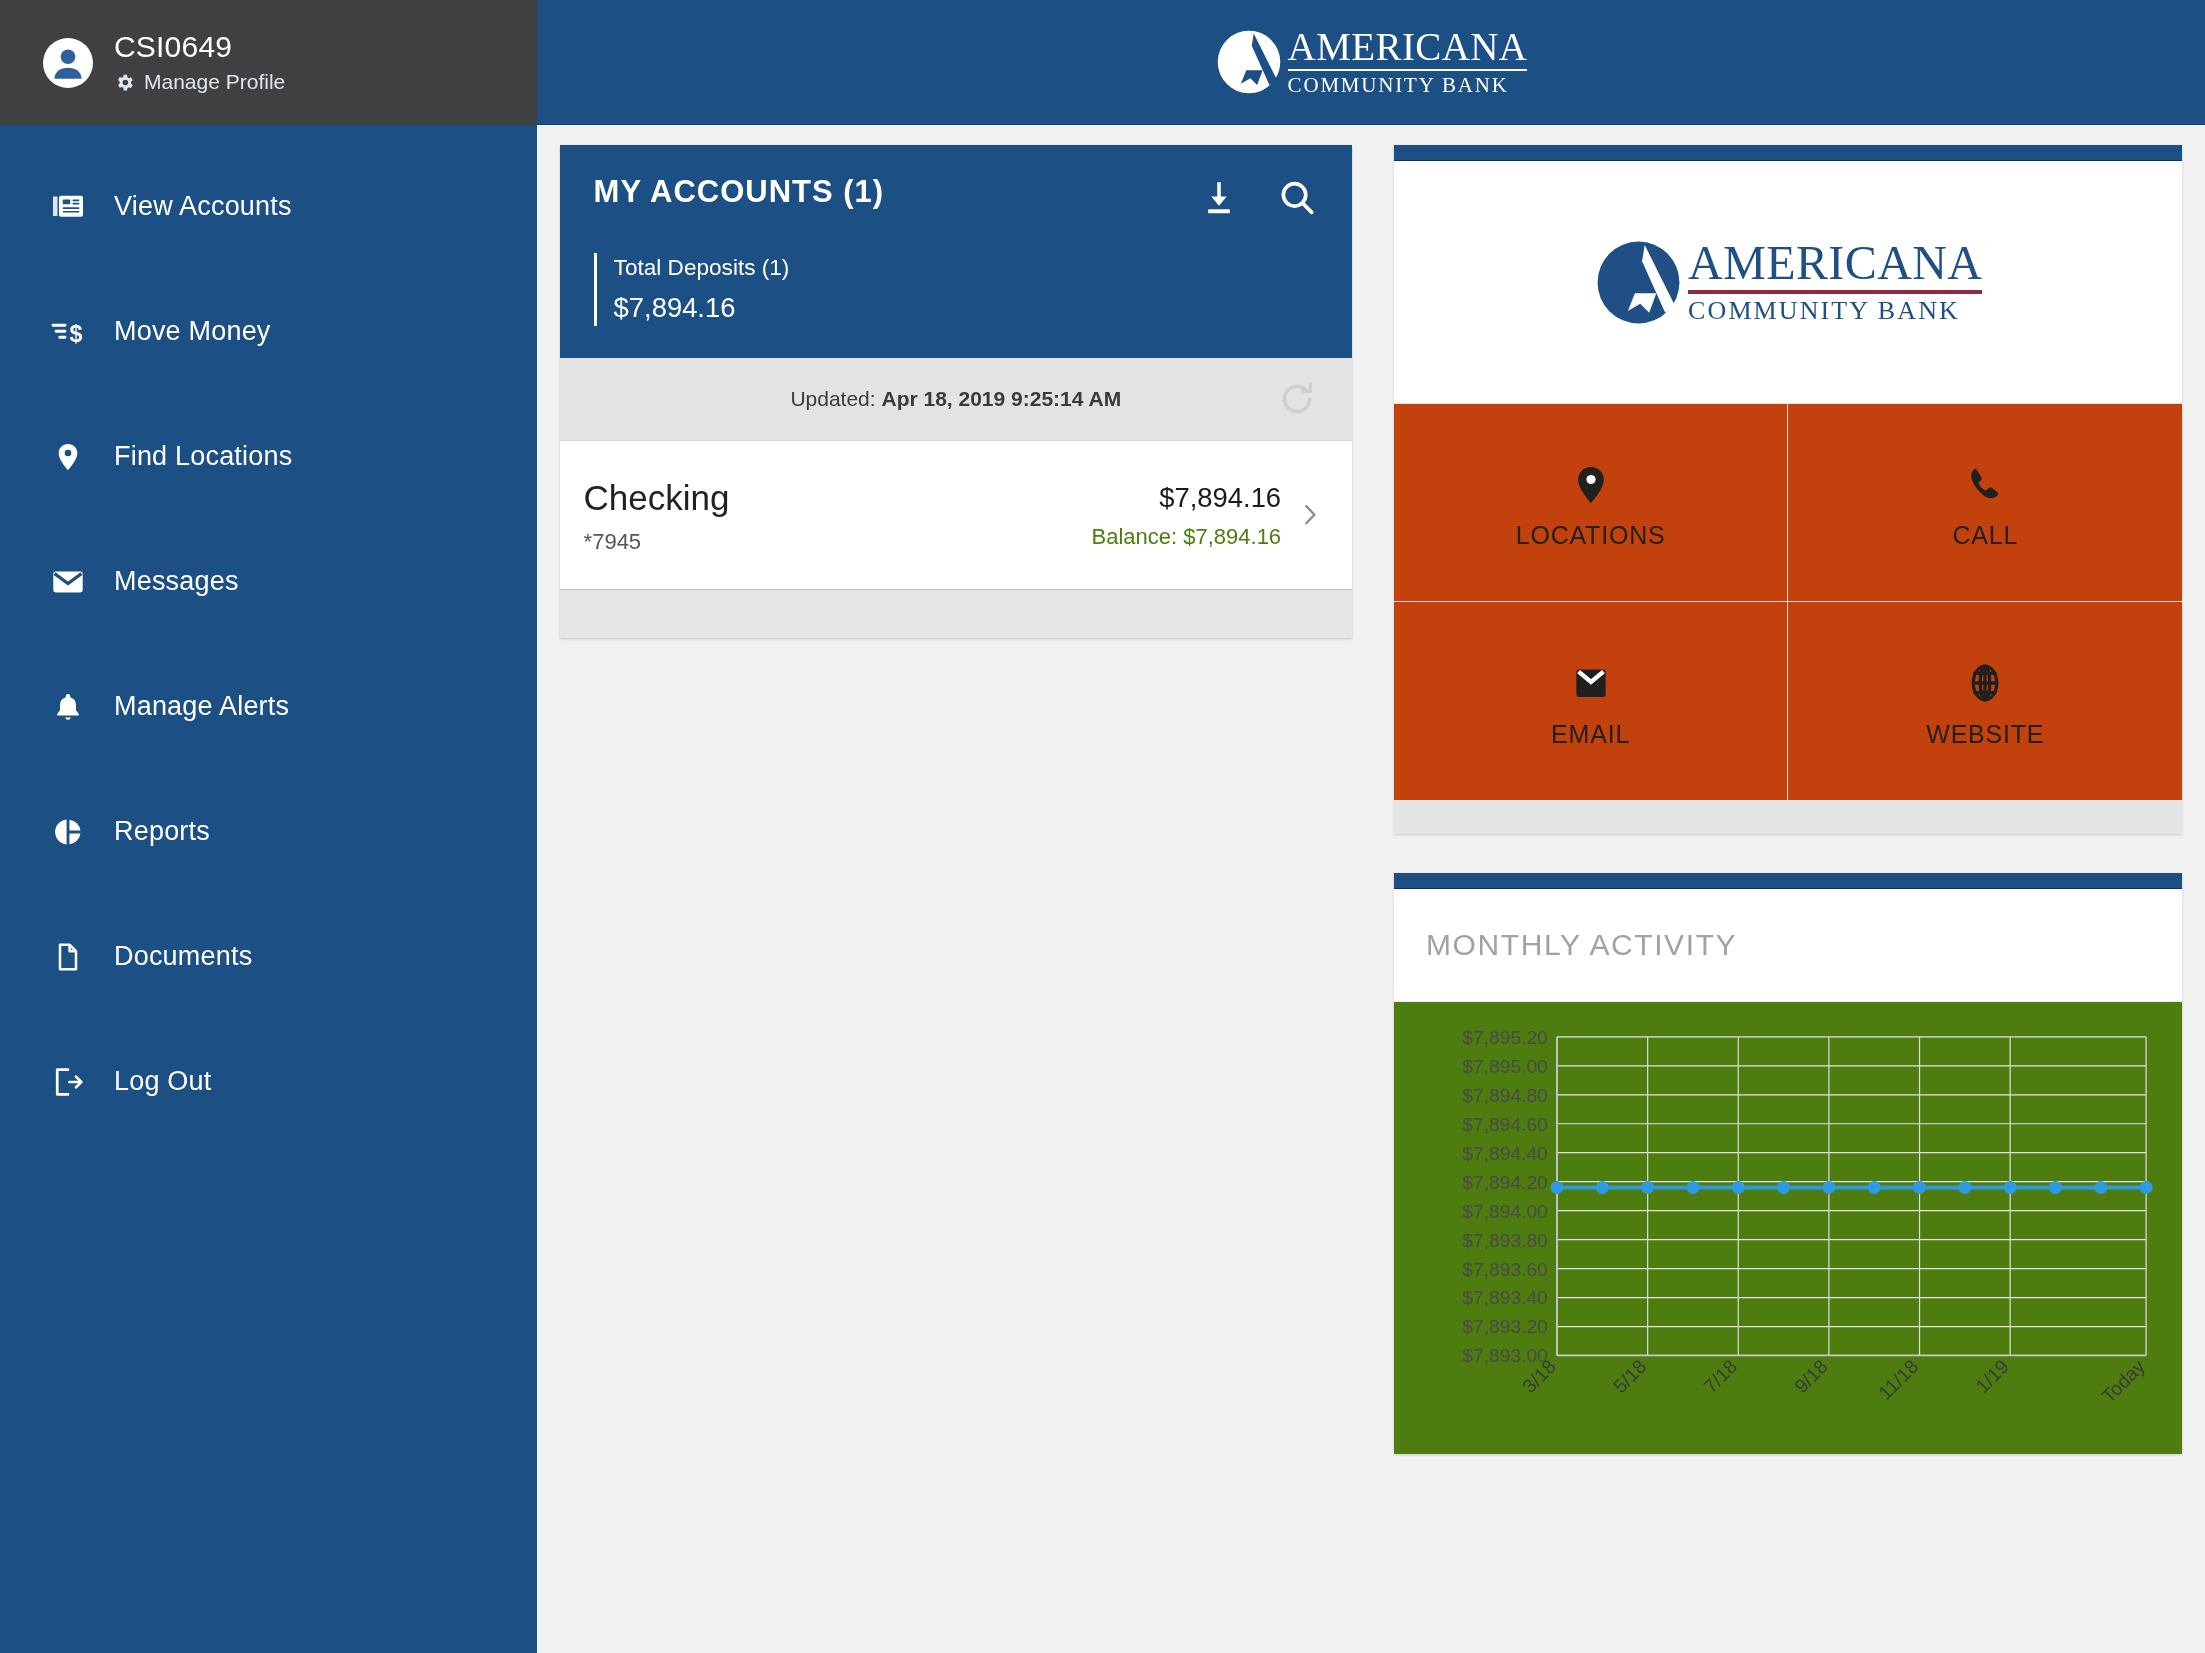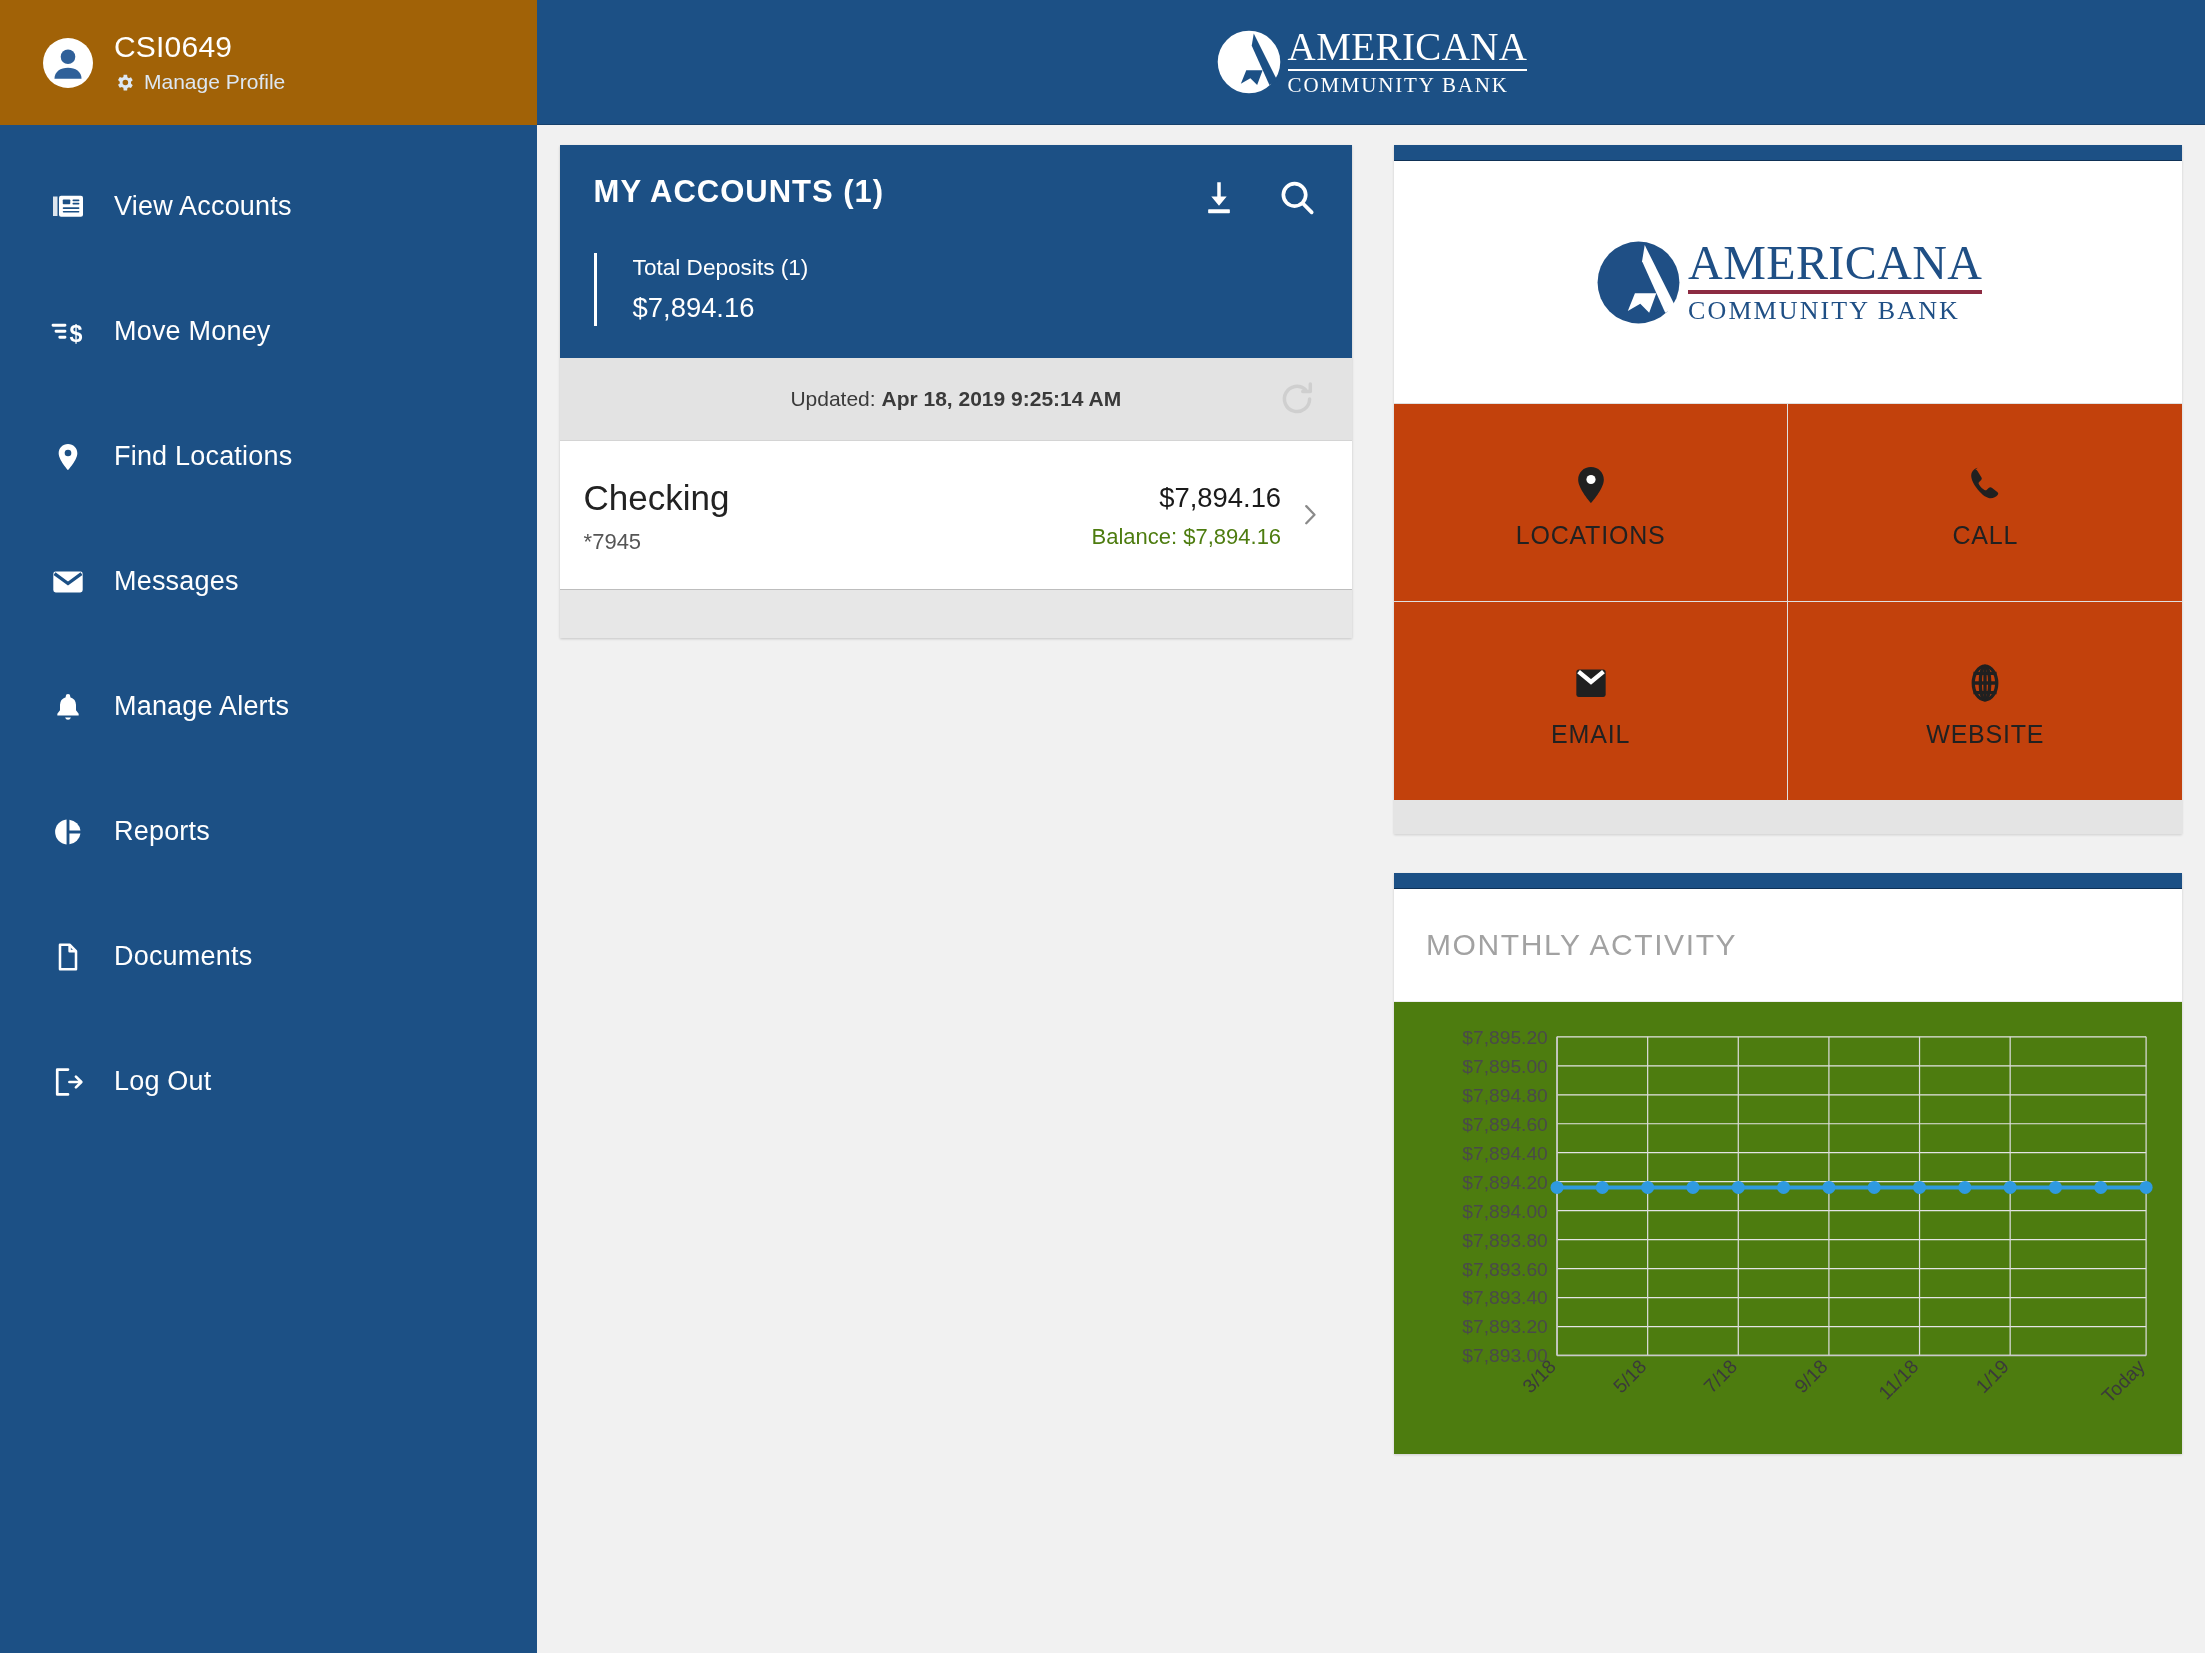--- a/index.html
+++ b/index.html
@@ -12,21 +12,21 @@
   .app { position: relative; width: 2205px; height: 1653px; display: flex; }
 
   
   .sidebar {
     width: 537px; height: 1653px;
     background: #1c5085;
     flex: 0 0 537px;
     position: relative; z-index: 5;
   }
   .profile {
-    height: 125px; background: #a16207;
+    height: 125px; background: #404040;
     display: flex; align-items: center; padding-left: 39px;
   }
   .avatar-wrap { width: 57px; flex: 0 0 57px; display: flex; align-items: center; justify-content: center; }
   .avatar-svg { width: 50px; height: 50px; display: block; }
   .profile-text { margin-left: 18px; }
   .profile-name { color: #ffffff; font-size: 30px; letter-spacing: 0.2px; line-height: 1.05; }
   .profile-sub { display: flex; align-items: center; margin-top: 8px; }
   .profile-sub .gear { width: 21px; height: 21px; margin-right: 9px; display: block; }
   .profile-sub-label { color: #dde7f2; font-size: 21px; }
 
@@ -77,21 +77,21 @@
     background: #f1f1f1;
     height: calc(1653px - 125px);
   }
   .card { background: #ffffff; box-shadow: 0 0.8px 2.4px rgba(0,0,0,.18); }
 
   .acct-head { background: #1c5085; padding: 29px 34px 32px 34px; }
   .acct-head-top { display: flex; align-items: flex-start; justify-content: space-between; }
   .acct-title { color: #ffffff; font-size: 31px; font-weight: 700; letter-spacing: 1px; }
   .acct-actions { display: flex; align-items: center; gap: 36px; padding-top: 3.2px; }
   .acct-actions svg { display: block; cursor: pointer; }
-  .totals { margin-top: 34px; border-left: 3.2px solid #ffffff; padding-left: 36px; }
+  .totals { margin-top: 34px; border-left: 3.2px solid #ffffff; padding-left: 17px; }
   .totals-label { color: #ffffff; font-size: 22.6px; line-height: 1.35; }
   .totals-value { color: #ffffff; font-size: 27.4px; margin-top: 6.5px; line-height: 1.3; }
 
   .updated-bar {
     background: #e3e3e3; height: 83px;
     display: flex; align-items: center; justify-content: center;
     position: relative; border-bottom: 0.8px solid #d4d4d4;
   }
   .updated-text { font-size: 21px; color: #3a3a3a; }
   .updated-text b { font-weight: 700; }

